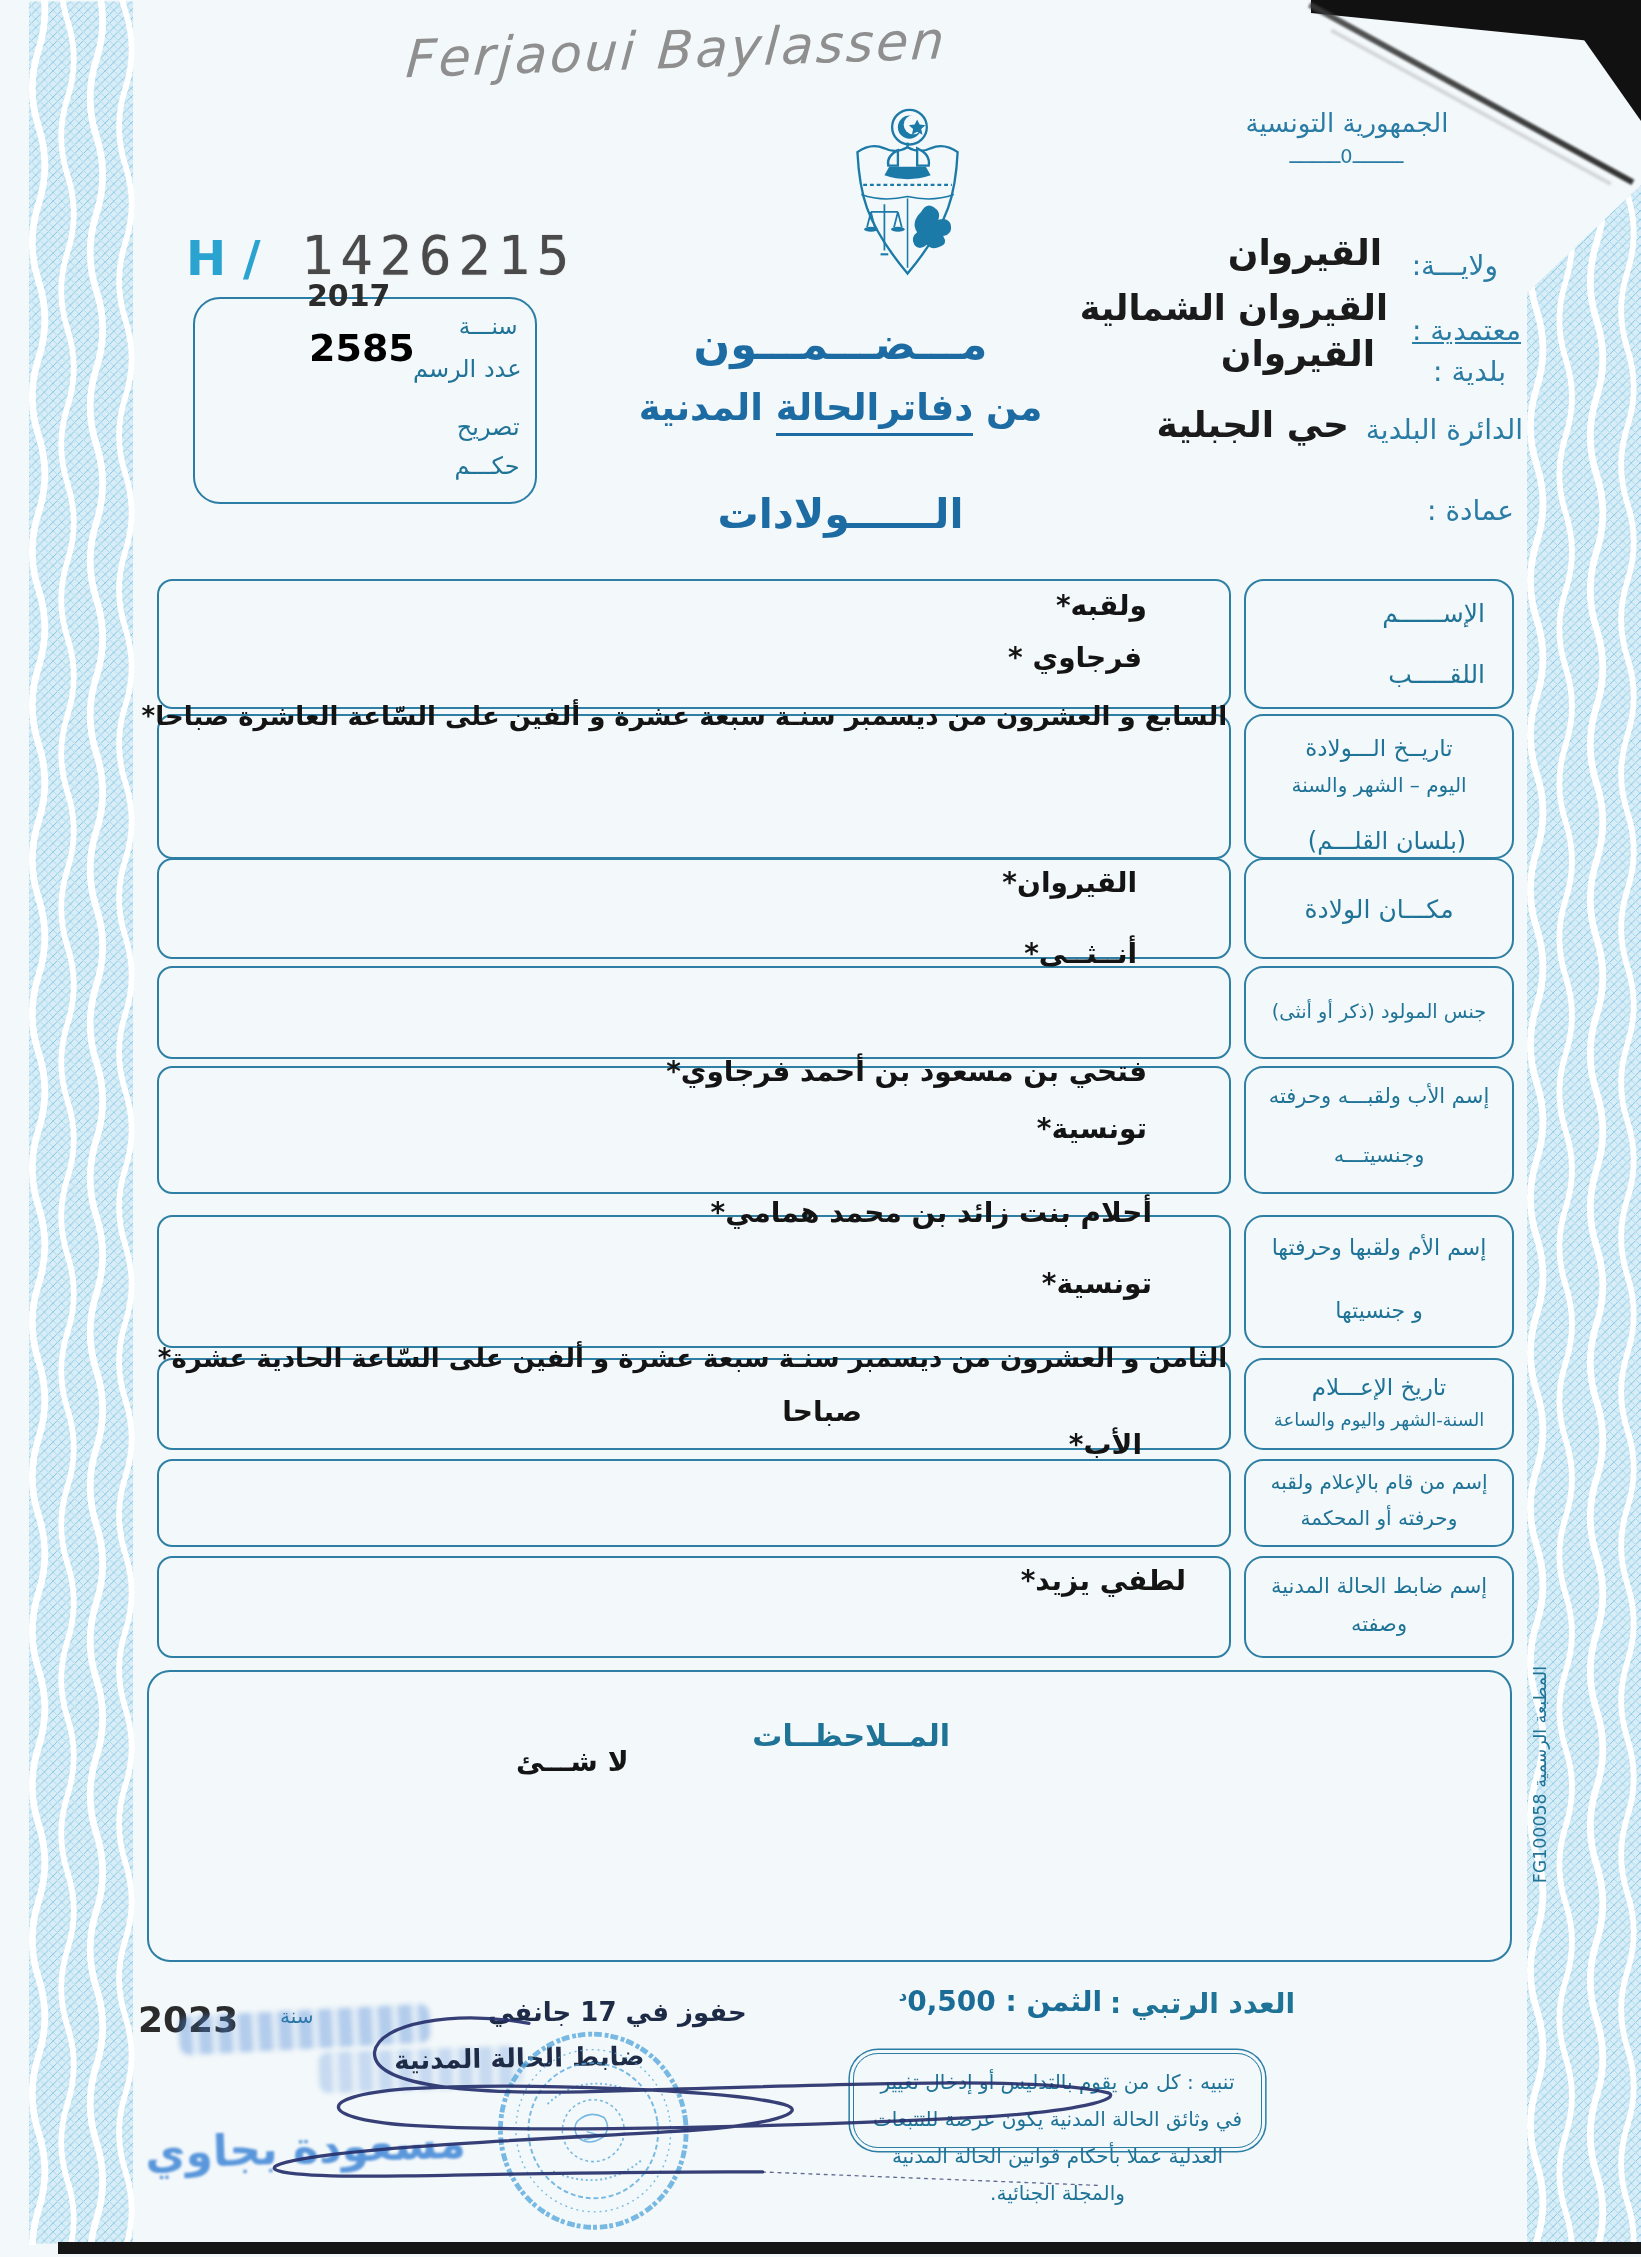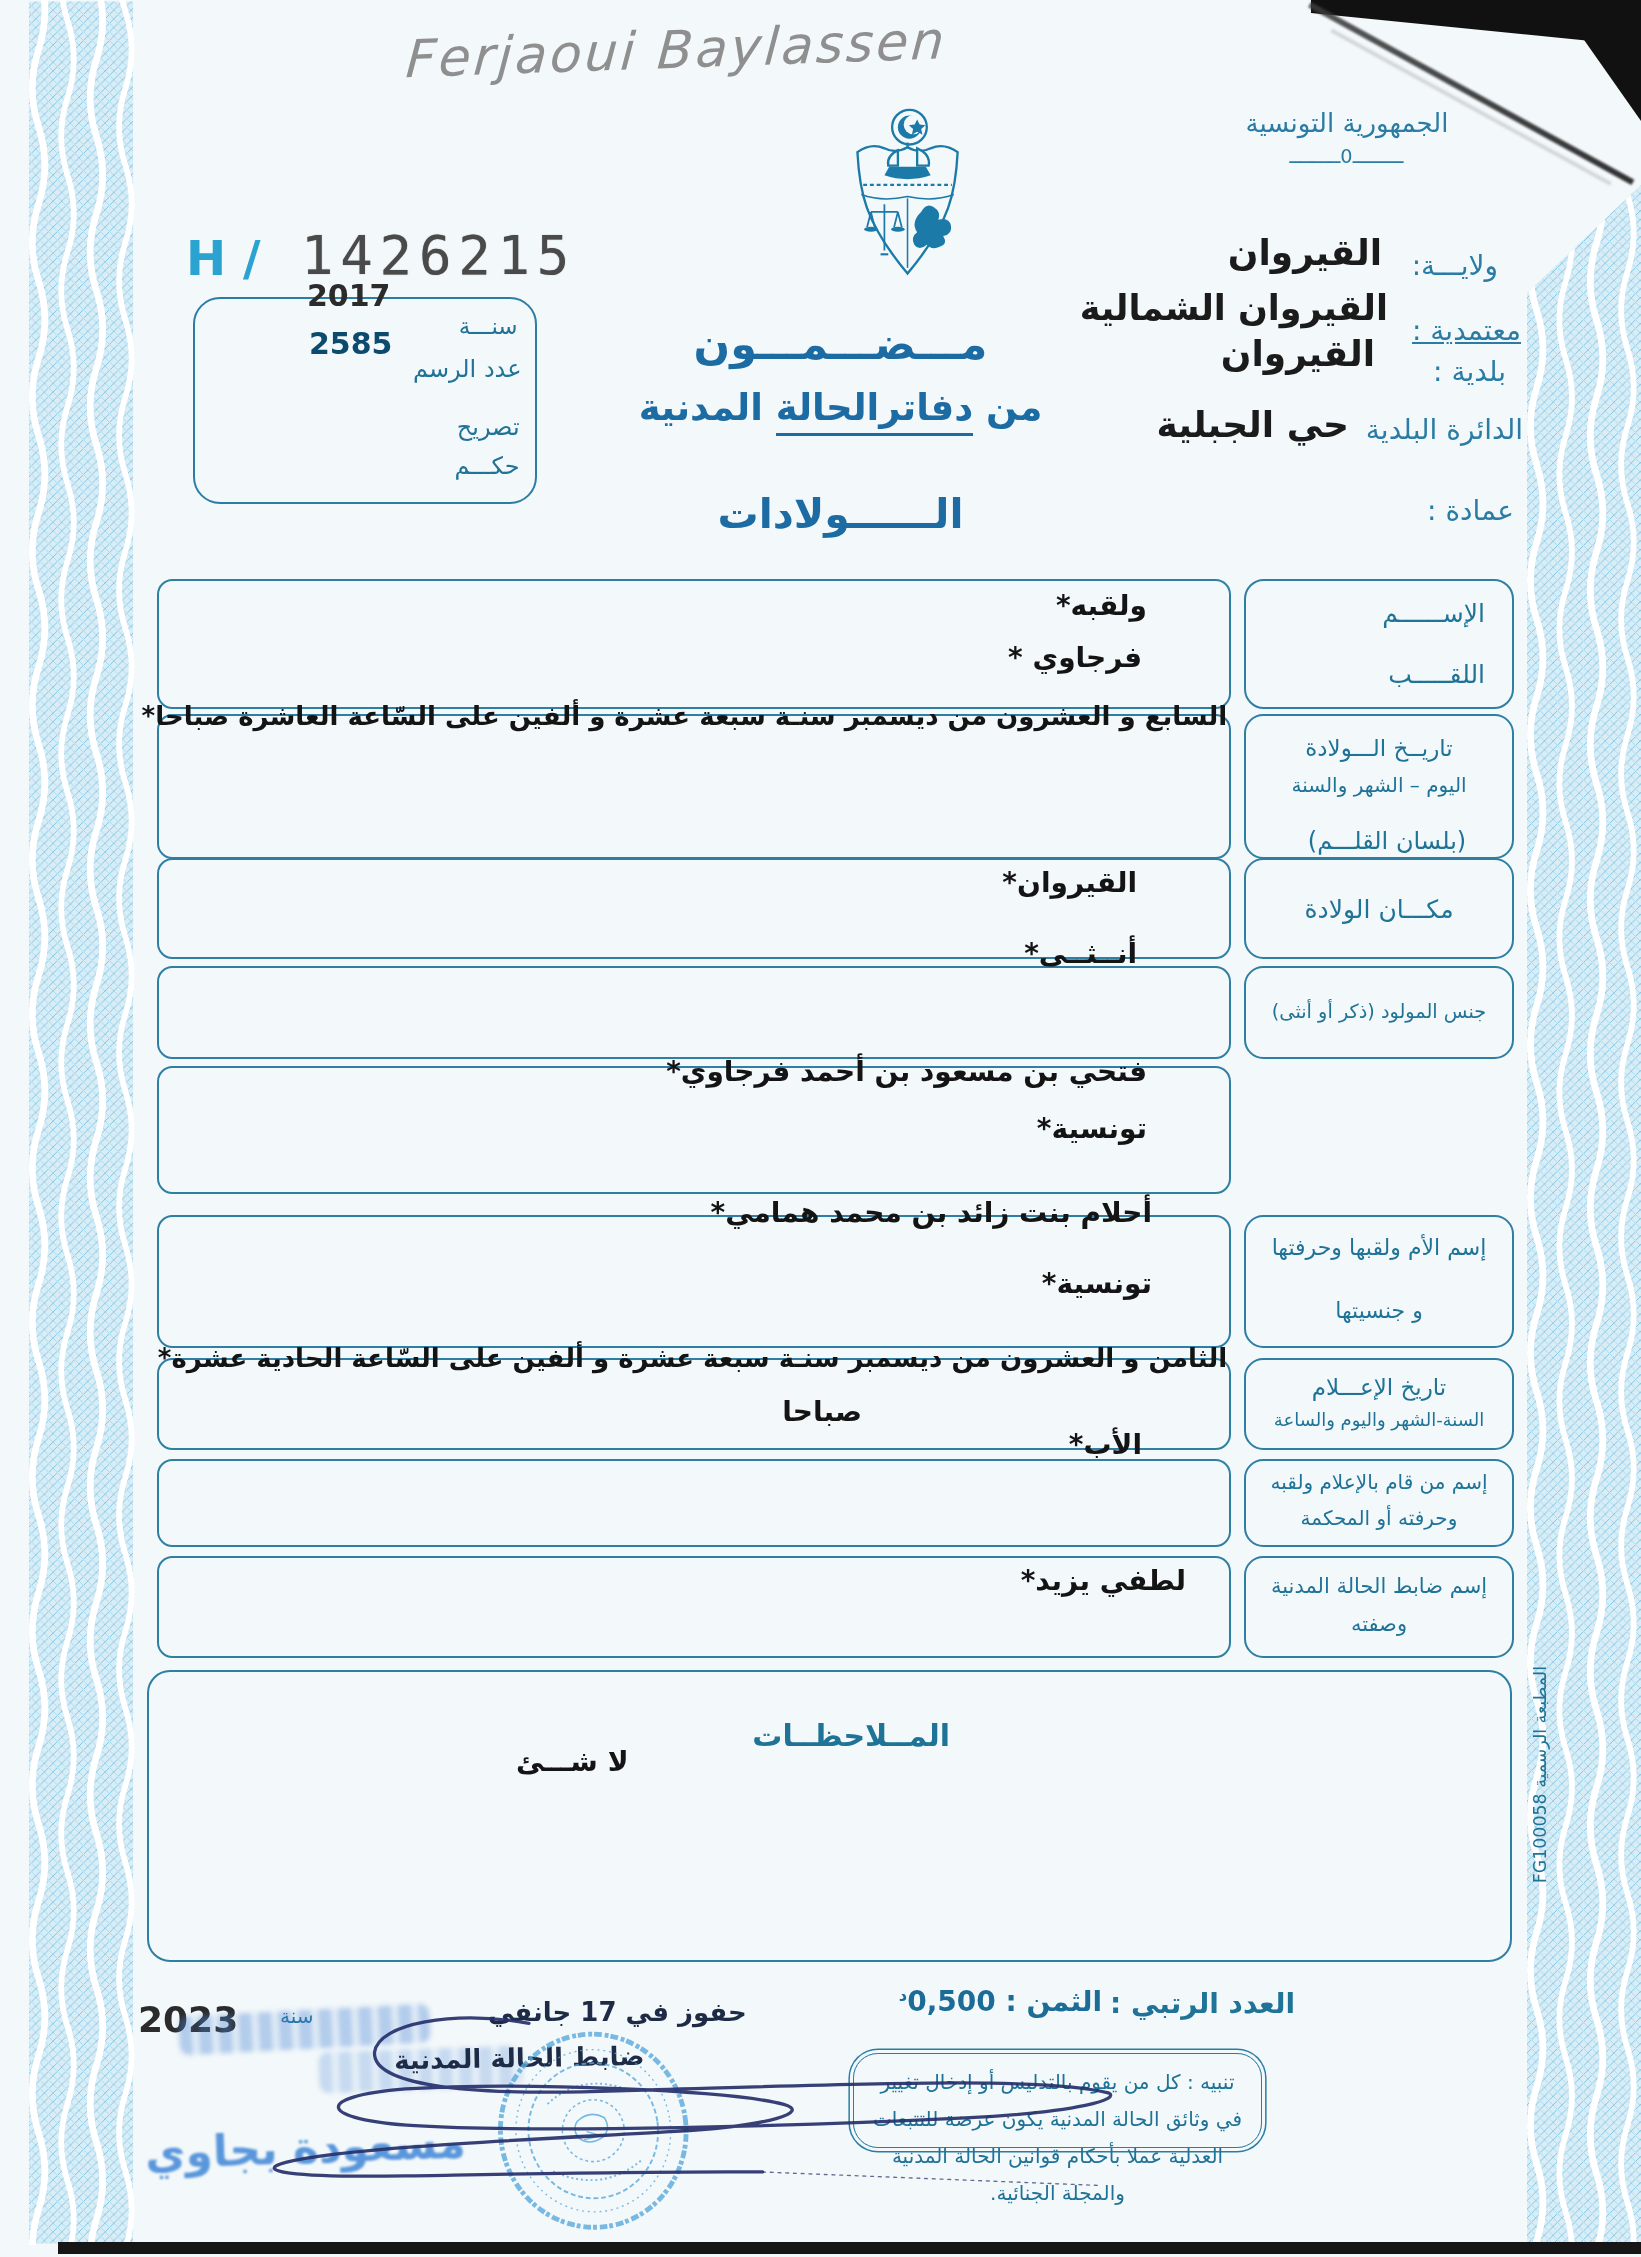--- a/index.html
+++ b/index.html
@@ -109,21 +109,21 @@
   <div class="admin-value" style="right:292px;top:404px;">حي الجبلية</div>
   <div class="admin-label" style="right:127px;top:494px;">عمادة :</div>
 
   <div class="abs" style="left:193px;top:297px;width:340px;height:203px;border:2.9px solid #2b7da6;border-radius:27px;">
     <div class="abs label-teal rtl" style="right:17.4px;top:13.5px;font-size:23px;">سنـــة</div>
     <div class="abs label-teal rtl" style="right:13.5px;top:56px;font-size:24px;">عدد الرسم</div>
     <div class="abs label-teal rtl" style="right:15.4px;top:114px;font-size:24px;">تصريح</div>
     <div class="abs label-teal rtl" style="right:15.4px;top:153px;font-size:24px;">حكـــم</div>
   </div>
   <div class="abs" style="left:307px;top:278px;font-size:30px;font-weight:bold;color:#2b2b2b;">2017</div>
-  <div class="abs" style="left:309px;top:326px;font-size:30px;font-weight:bold;color:#0c4a6e;">2585</div>
+  <div class="abs" style="left:309px;top:326px;font-size:38px;font-weight:bold;color:#000000;">2585</div>
 
   <div class="abs title-blue" style="left:599px;top:319px;width:483px;font-size:43px;">مـــضـــمـــون</div>
   <div class="abs title-blue rtl" style="left:599px;top:386px;width:483px;font-size:37px;"><span>من </span><span class="u-part">دفاترالحالة</span><span> المدنية</span></div>
   <div class="abs title-blue" style="left:599px;top:490px;width:483px;font-size:41px;">الــــــولادات</div>
 
   <div class="vbox" style="top:579px;height:126px;">
     <div class="val" style="top:7.7px;right:82px;">ولقبه*</div>
     <div class="val" style="top:60px;right:87px;">فرجاوي *</div>
   </div>
   <div class="lbox" style="top:579px;height:126px;border-radius:20px;">
@@ -150,20 +150,24 @@
   <div class="vbox" style="top:966px;height:89px;">
     <div class="val" style="top:-31px;right:92px;">أنــثــى*</div>
   </div>
   <div class="lbox" style="top:966px;height:89px;">
     <div class="lbl" style="top:29px;font-size:19.3px;">جنس المولود (ذكر أو أنثى)</div>
   </div>
 
   <div class="vbox" style="top:1066px;height:124px;">
     <div class="val" style="top:-13.5px;right:82px;">فتحي بن مسعود بن أحمد فرجاوي*</div>
     <div class="val" style="top:44px;right:82px;">تونسية*</div>
+  </div>
+  <div class="lbox" style="top:1066px;height:124px;">
+    <div class="lbl" style="top:11.6px;font-size:21px;">إسم الأب ولقبـــه وحرفته</div>
+    <div class="lbl" style="top:71px;font-size:21px;">وجنسيتـــه</div>
   </div>
 
   <div class="vbox" style="top:1215px;height:129px;">
     <div class="val" style="top:-21px;right:77px;">أحلام بنت زائد بن محمد همامي*</div>
     <div class="val" style="top:50px;right:77px;">تونسية*</div>
   </div>
   <div class="lbox" style="top:1215px;height:129px;">
     <div class="lbl" style="top:13.5px;font-size:22px;">إسم الأم ولقبها وحرفتها</div>
     <div class="lbl" style="top:77px;font-size:22px;">و جنسيتها</div>
   </div>

